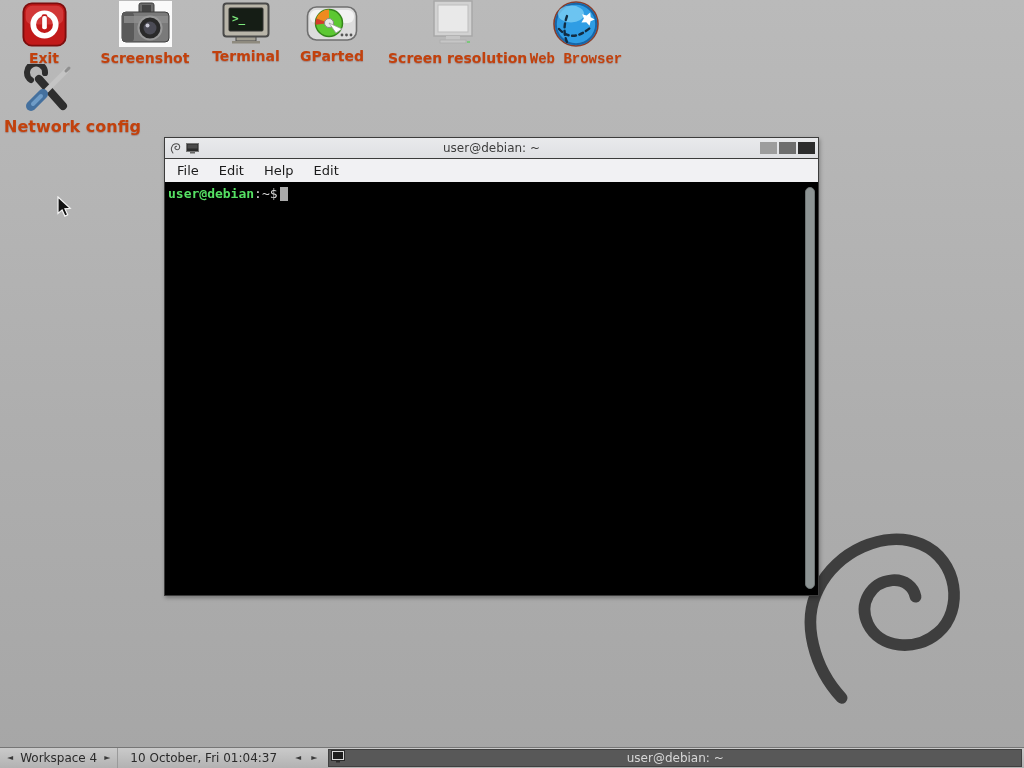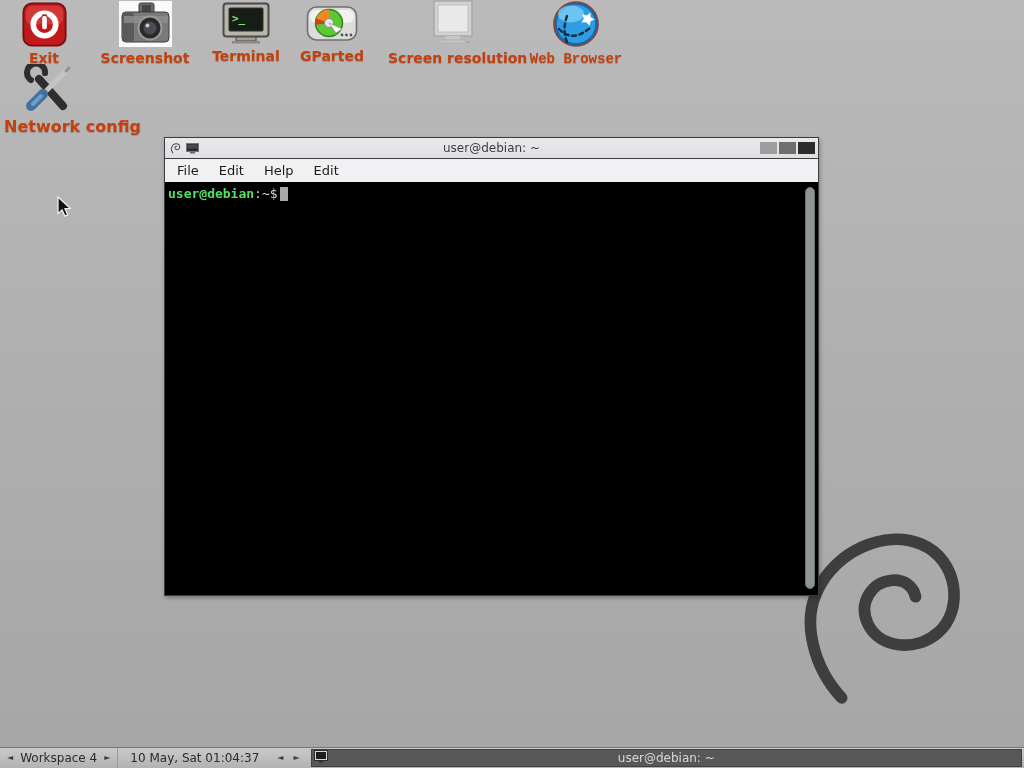--- a/index.html
+++ b/index.html
@@ -228,21 +228,21 @@
     <path d="M1 1 L1 17.5 L5.1 13.9 L7.9 20.1 L10.7 18.8 L7.9 12.8 L13.2 12.3 Z" fill="#111111" stroke="#f5f5f5" stroke-width="1.2"></path>
   </svg>
 </div>
 
 <div class="taskbar">
   <div class="ws-switcher">
     <span class="tb-arrow">◄</span>
     <span>Workspace 4</span>
     <span class="tb-arrow">►</span>
   </div>
-  <span class="clock">10 May, Sat 01:04:37</span>
+  <span class="clock">10 October, Fri 01:04:37</span>
   <div class="pager">
     <span class="tb-arrow">◄</span>
     <span class="tb-arrow">►</span>
   </div>
   <div class="taskbtn">
     <span class="task-ic">
       <svg width="14" height="13" viewBox="0 0 14 13">
         <rect x="0.5" y="0.5" width="13" height="10" fill="#d8d8d8" stroke="#2c2c2c"></rect>
         <rect x="2" y="2" width="10" height="7" fill="#1d1d1d"></rect>
         <rect x="5" y="11" width="4" height="1.5" fill="#2c2c2c"></rect>

